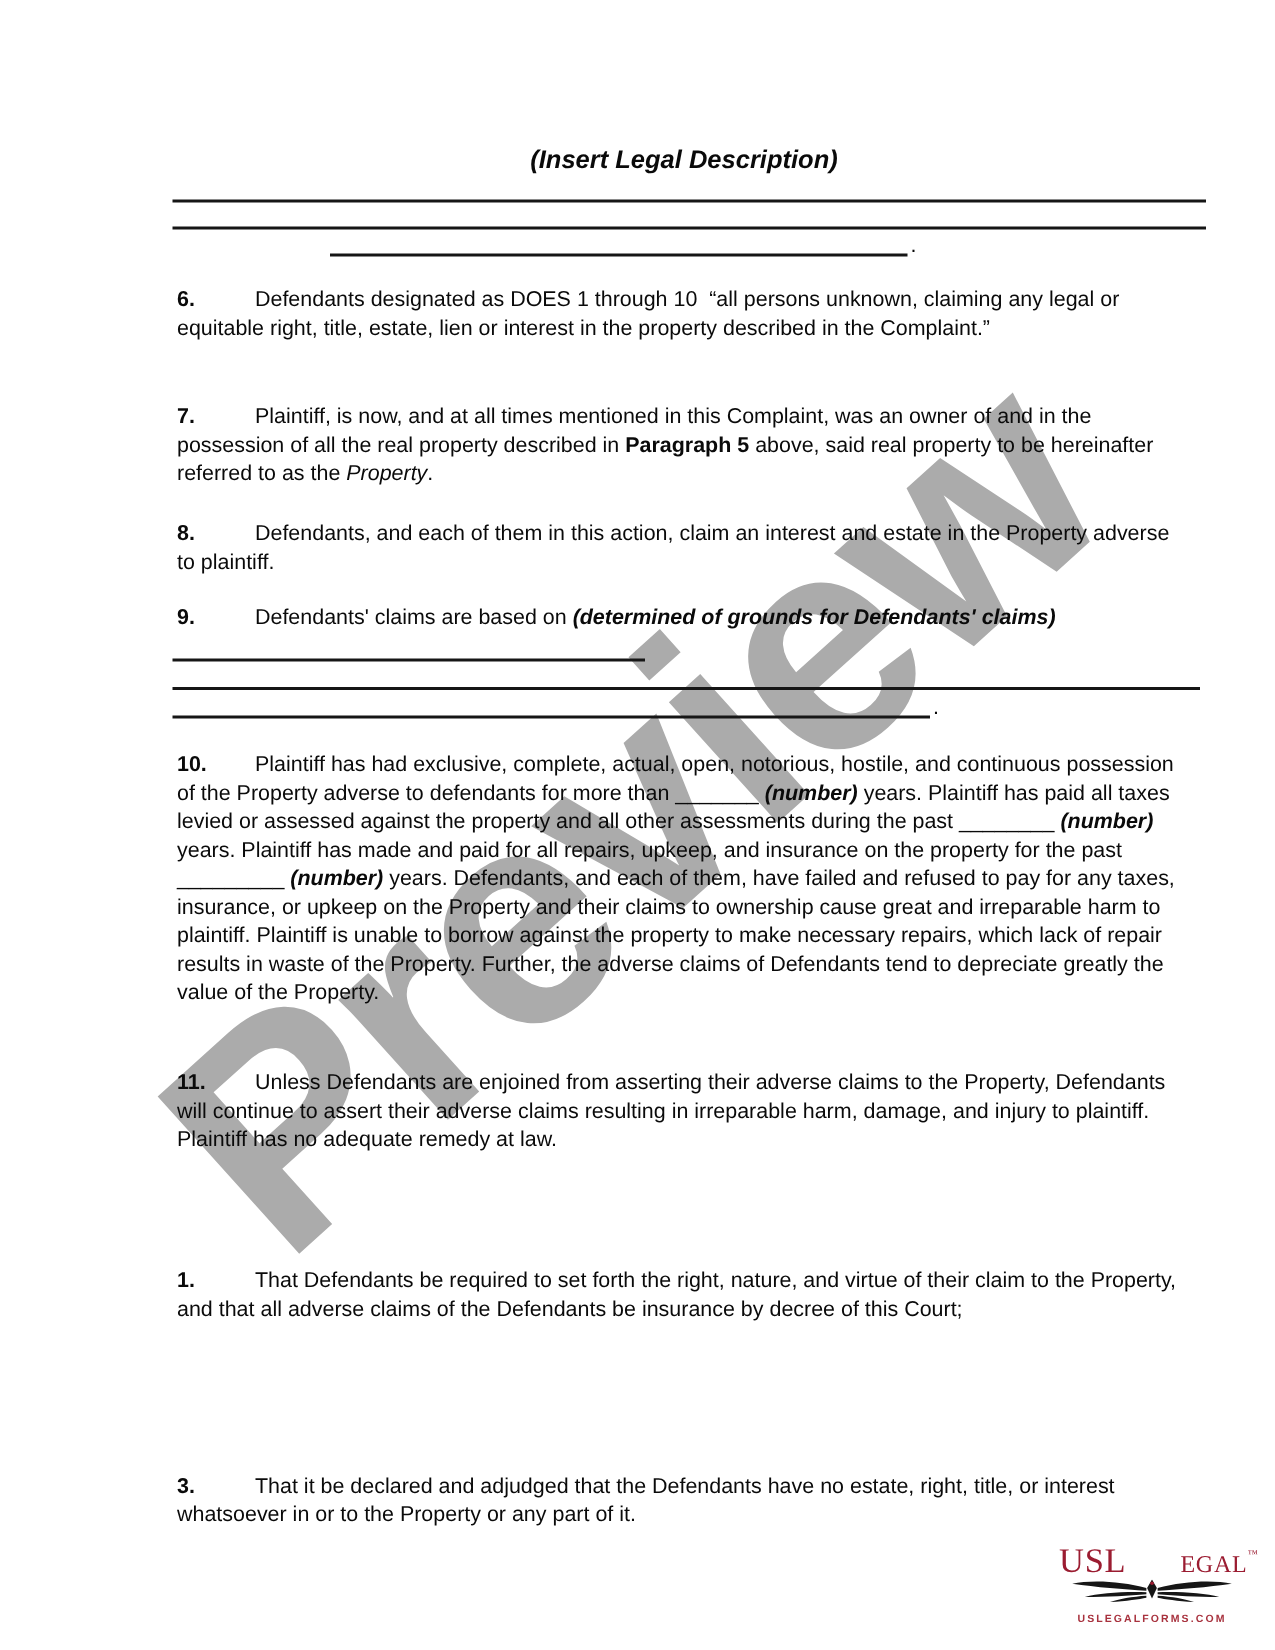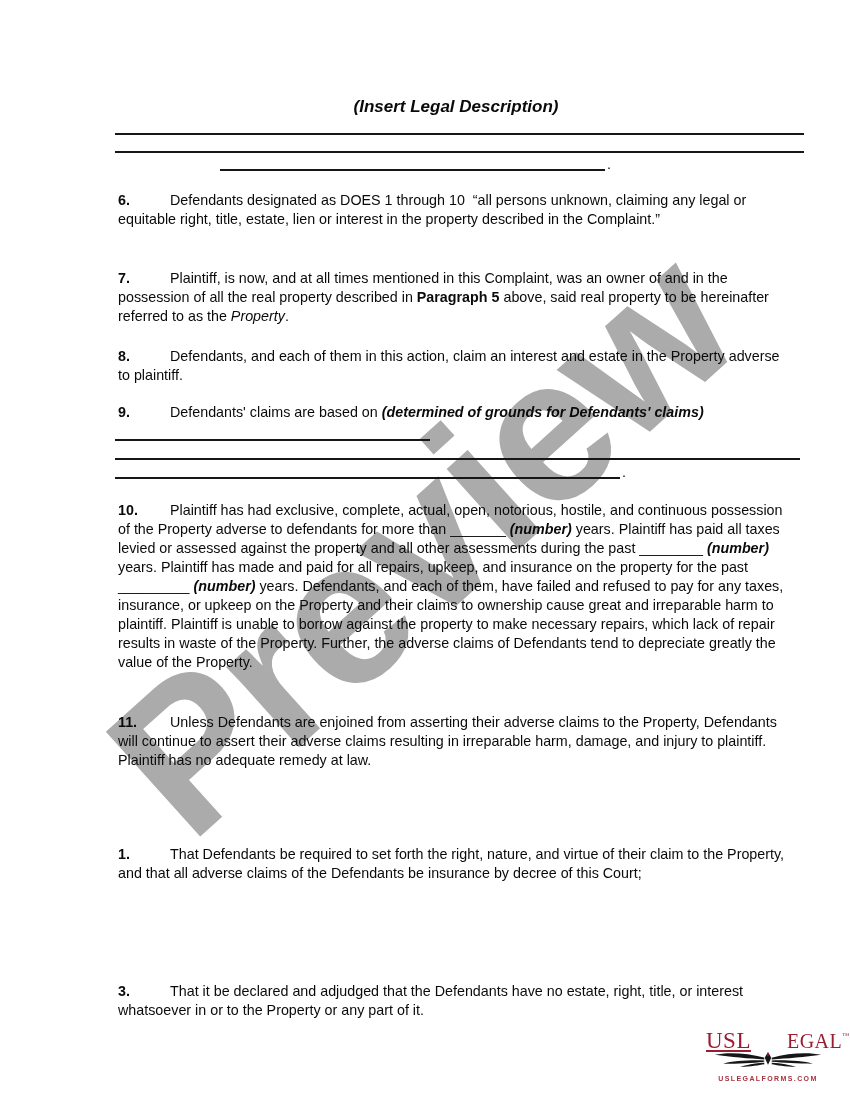--- a/index.html
+++ b/index.html
@@ -52,22 +52,22 @@
     right:20px;top:1027px;width:124px;
     text-align:center;
   }
   .brand{
     font-family:"Liberation Serif", serif;
     color:#9b1c31;
     line-height:19px;
     white-space:nowrap;
     letter-spacing:0.5px;
   }
-  .brand .big{font-size:23px;text-decoration:underline;}
-  .brand .smallcaps{font-size:20px;margin-left:36px;}
+  .brand .big{font-size:23px;}
+  .brand .smallcaps{font-size:16px;margin-left:36px;}
   .brand .tm{font-size:7px;vertical-align:10px;letter-spacing:0;}
   .wings{display:block;margin:0 auto;margin-top:-1px;}
   .site{
     margin-top:1px;
     font-size:7px;
     font-weight:bold;
     letter-spacing:1.4px;
     color:#a8323e;
     white-space:nowrap;
   }

